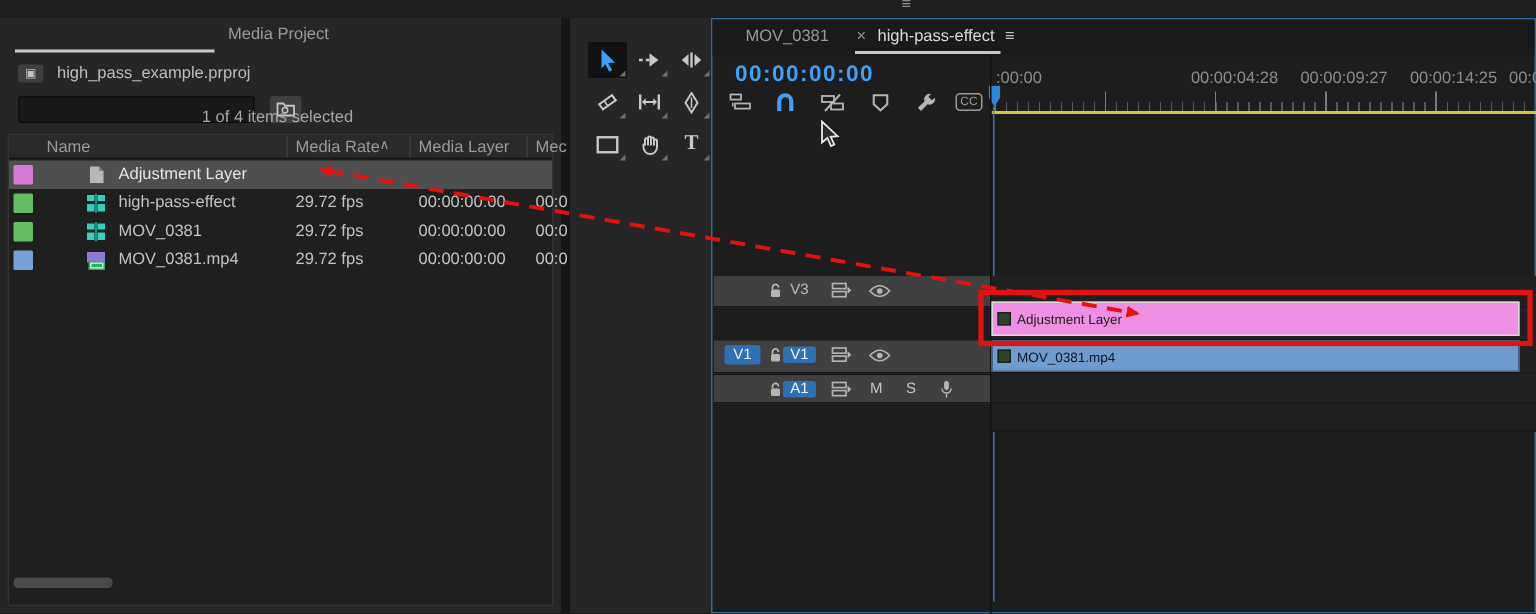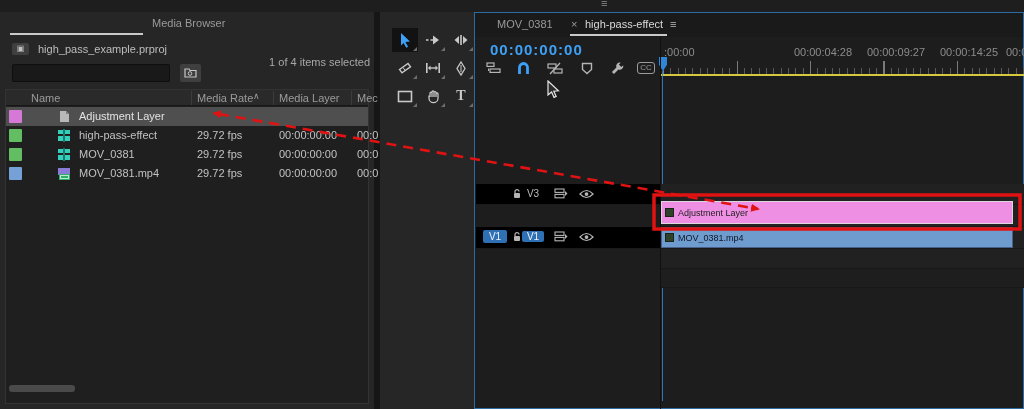--- a/index.html
+++ b/index.html
@@ -22,21 +22,21 @@
 
   #crumb-icon { left:12px; top:31px; width:17px; height:12px; background:#3f3f3f; border-radius:2px;
     color:#c2c2c2; font-size:8px; line-height:12px; text-align:center; }
   #crumb-text { left:38px; top:31px; font-size:11px; color:#bdbdbd; }
 
   #search { left:12px; top:52px; width:158px; height:18px; background:#191919; border:1px solid #0e0e0e;
     border-radius:2px; color:#cccccc; font-size:11px; padding-left:20px; outline:none; }
   #search-glass { left:17px; top:55px; width:12px; height:12px; }
   #folder-btn { left:180px; top:52px; width:21px; height:18px; background:#3f3f3f; border-radius:2px; }
   #folder-btn svg { position:absolute; left:4px; top:3px; }
-  #status { left:0; top:44px; width:372px; text-align:right; font-size:11px; color:#a8a8a8; padding-right:2px; }
+  #status { left:0; top:60px; width:372px; text-align:center; font-size:11px; color:#a8a8a8; padding-right:2px; }
 
   #list { left:5px; top:77px; width:364px; height:315px; background:#1f1f1f; border:1px solid #333333; }
   #thead { position:absolute; left:0; top:0; width:100%; height:16px; background:#2a2a2a; border-bottom:1px solid #171717;
     font-size:11px; color:#9b9b9b; }
   .colsep { position:absolute; top:1px; width:1px; height:14px; background:#3c3c3c; }
   .cName { position:absolute; left:25px; }  .cFps { position:absolute; left:191px; }
   .cStart { position:absolute; left:273px; } .cEnd { position:absolute; left:351px; }
   .caret { position:absolute; left:247px; top:1px; font-size:9px; color:#9b9b9b; }
 
   .prow { position:absolute; left:0; width:362px; height:19px; font-size:11px; color:#c2c2c2; }
@@ -72,21 +72,21 @@
     background-image:
       repeating-linear-gradient(90deg,#7a7a7a 0 1px,transparent 1px 73.5px),
       repeating-linear-gradient(90deg,#585858 0 1px,transparent 1px 7.35px);
     background-size:100% 13px,100% 6px; background-position:2px 0,2px 7px; background-repeat:no-repeat; }
   #workbar { position:absolute; left:186px; top:61px; width:363px; height:2px; background:#d6c83e; }
   #ph-head { position:absolute; left:184px; top:44px; width:8px; height:14px; background:#2f86d6;
     clip-path:polygon(0 0,100% 0,100% 55%,50% 100%,0 55%); }
   #ph-line { position:absolute; left:187px; top:58px; width:1px; height:330px; background:#2f86d6; opacity:.85; }
   #track-split { position:absolute; left:185px; top:24px; width:1px; height:372px; background:#101010; }
 
-  .trow { position:absolute; left:1px; width:184px; background:#000000; border-bottom:1px solid #1a1a1a;
+  .trow { position:absolute; left:1px; width:184px; background:#404040; border-bottom:1px solid #1a1a1a;
     font-size:10px; color:#bdbdbd; }
   .trow .lock { position:absolute; left:36px; top:4px; }
   .tlab { position:absolute; left:46px; top:4px; width:22px; text-align:center; border-radius:2px; }
   .tlab.blue, .srcpatch { background:#2f6fb3; color:#eef4fb; }
   .srcpatch { position:absolute; left:7px; top:3px; width:24px; text-align:center; border-radius:2px; padding:1px 0; }
   .ticon { position:absolute; left:78px; top:4px; }
   .teye { position:absolute; left:103px; top:5px; }
   .tms { position:absolute; top:4px; color:#c3c3c3; }
   .stripe { position:absolute; left:186px; width:363px; background:#212121; border-bottom:1px solid #181818; }
 
@@ -100,21 +100,21 @@
 <body>
 
 <div id="stage">
 
   <div id="topstrip" class="abs">
     <span class="menu">≡</span>
   </div>
 
   <div id="project" class="abs">
     <div class="tabbar">
-      <span class="tab" style="left:152px">Media Browser</span>
+      <span class="tab" style="left:152px">Media Project</span>
       <span class="underline" style="left:10px; width:133px;"></span>
     </div>
 
     <div id="crumb-icon" class="abs">▣</div>
     <div id="crumb-text" class="abs">high_pass_example.prproj</div>
 
     <svg id="search-glass" class="abs" viewBox="0 0 12 12">
       <circle cx="5" cy="5" r="3.2" fill="none" stroke="#9a9a9a" stroke-width="1.3"></circle>
       <line x1="7.5" y1="7.5" x2="10.5" y2="10.5" stroke="#9a9a9a" stroke-width="1.3"></line>
     </svg>
@@ -330,20 +330,39 @@
         </svg>
       <span class="tlab blue">V1</span>
       <svg class="ticon" width="14" height="11" viewBox="0 0 14 11">
           <rect x="1" y="1" width="9" height="3.4" fill="none" stroke="#b5b5b5" stroke-width="1.1"></rect>
           <rect x="1" y="6.4" width="9" height="3.4" fill="none" stroke="#b5b5b5" stroke-width="1.1"></rect>
           <path d="M11 3l2.5 2.5L11 8z" fill="#b5b5b5"></path>
         </svg>
       <svg class="teye" width="15" height="10" viewBox="0 0 16 10">
           <path d="M1 5Q8-2.5 15 5 8 12.5 1 5Z" fill="none" stroke="#b5b5b5" stroke-width="1.2"></path>
           <circle cx="8" cy="5" r="2" fill="#b5b5b5"></circle>
+        </svg>
+    </div>
+    <div class="trow" style="top:236px;height:20px;border-top:1px solid #141414">
+      <svg class="lock" width="10" height="12" viewBox="0 0 10 12">
+          <path d="M3 5V3.6a2 2 0 0 1 4 0" fill="none" stroke="#b5b5b5" stroke-width="1.2"></path>
+          <rect x="2" y="5" width="6" height="5" rx="1" fill="#b5b5b5"></rect>
+        </svg>
+      <span class="tlab blue">A1</span>
+      <svg class="ticon" width="14" height="11" viewBox="0 0 14 11">
+          <rect x="1" y="1" width="9" height="3.4" fill="none" stroke="#b5b5b5" stroke-width="1.1"></rect>
+          <rect x="1" y="6.4" width="9" height="3.4" fill="none" stroke="#b5b5b5" stroke-width="1.1"></rect>
+          <path d="M11 3l2.5 2.5L11 8z" fill="#b5b5b5"></path>
+        </svg>
+      <span class="tms" style="left:104px">M</span>
+      <span class="tms" style="left:128px">S</span>
+      <svg class="abs" style="left:150px;top:3px" width="10" height="14" viewBox="0 0 10 14">
+          <rect x="3.4" y="1" width="3.2" height="6" rx="1.6" fill="#b5b5b5"></rect>
+          <path d="M2 6a3 3 0 0 0 6 0" fill="none" stroke="#b5b5b5"></path>
+          <line x1="5" y1="9.5" x2="5" y2="12" stroke="#b5b5b5"></line>
         </svg>
     </div>
 
     <div class="stripe" style="top:171px;height:21px"></div>
     <div class="stripe" style="top:192px;height:22px"></div>
     <div class="stripe" style="top:214px;height:22px"></div>
     <div class="stripe" style="top:236px;height:20px"></div>
     <div class="stripe" style="top:256px;height:19px;background:#1e1e1e"></div>
   </div>
 

